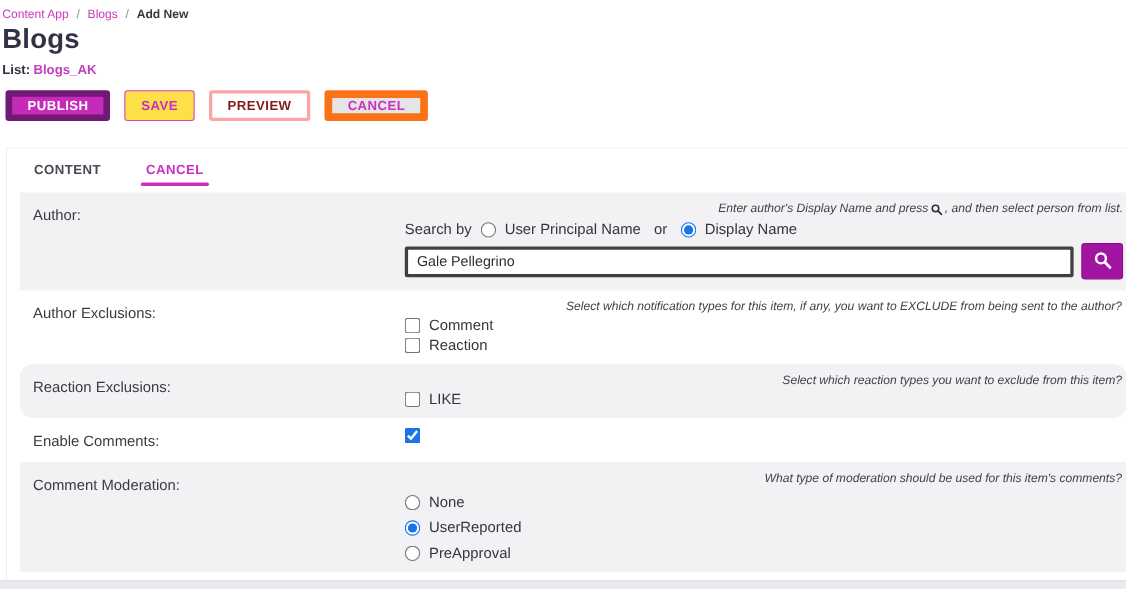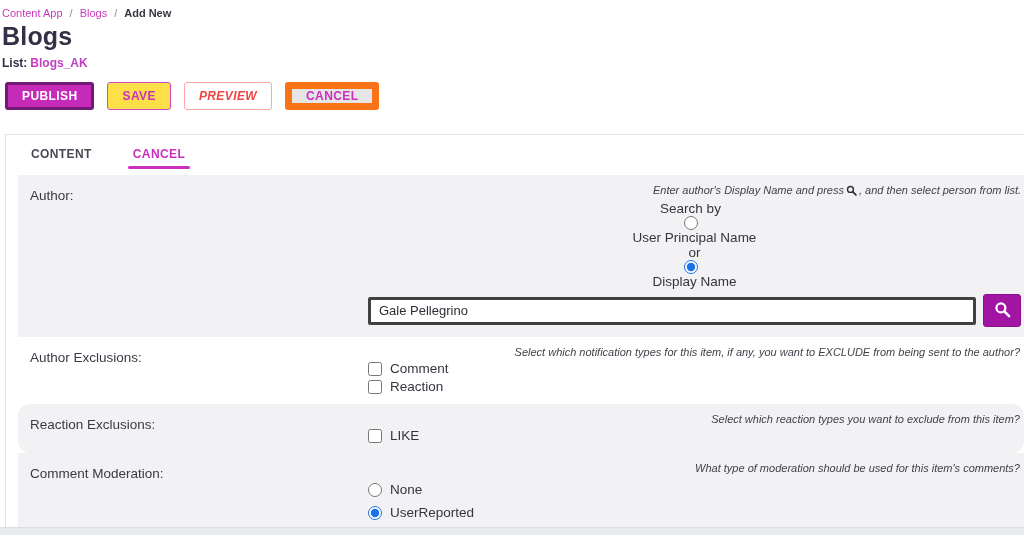--- a/index.html
+++ b/index.html
@@ -18,23 +18,23 @@
   .list-line { font-size: 12px; margin-top: 5px; color: #343046; font-weight: 600; }
   .list-line .list-value { color: #c13ec0; font-weight: 600; margin-left: 3px; }
 
   
   .toolbar { display: flex; gap: 13px; margin: 12px 0 0 5px; }
   .btn {
     height: 28px; padding: 0 14px; font-size: 12px; font-weight: 700;
     letter-spacing: 0.4px; border-radius: 3px; cursor: pointer;
     font-family: "Liberation Sans", sans-serif;
   }
-  .btn-publish { background: #c62ab8; border: 3px solid #701a75; color: #ffffff; }
+  .btn-publish { background: #c62ab8; border: 6px solid #701a75; color: #ffffff; }
   .btn-save    { background: #fde047; border: 1px solid #d246c4; color: #cb2fc0; }
-  .btn-preview { background: #ffffff; border: 1px solid #fca5a5; color: #ef4444; cursor: default; font-style: italic; }
+  .btn-preview { background: #ffffff; border: 3px solid #fca5a5; color: #7f1d1d; cursor: default; }
   .btn-cancel  { background: #e5e5e5; border: 7px solid #f97316; color: #cb2fc0; }
 
   
   .card {
     margin: 24px 0 0 5px; width: 1019px; min-height: 409px;
     background: #fff; border-top: 1px solid #e4e3e9; border-left: 1px solid #e4e3e9;
     border-bottom-left-radius: 8px; padding-top: 8px;
   }
   .tabs { display: flex; gap: 41px; padding-left: 25px; height: 24px; align-items: center; }
   .tab { font-size: 12px; font-weight: 700; letter-spacing: 0.4px; color: #4a4953;
@@ -52,21 +52,21 @@
   .hint { font-size: 11px; font-style: italic; color: #413f48; display: flex; align-items: center; flex-wrap: wrap; justify-content: flex-end; }
   .hint .inline-icon { margin: 0 2px; display: inline-flex; }
 
   .row-author { min-height: 82px; }
   .row-author-excl { min-height: 58px; }
   .row-reaction-excl { min-height: 45px; border-radius: 12px; }
   .row-enable { min-height: 40px; }
   .row-moderation { min-height: 86px; }
   .row-send { min-height: 63px; }
 
-  .searchby-line { display: flex; align-items: center; margin-top: 5px; color: #36343e; flex-direction: column; }
+  .searchby-line { display: flex; align-items: center; margin-top: 5px; color: #36343e; }
   .searchby-line .sb-label { margin-right: 8px; }
   .searchby-line .or { margin: 0 12px; }
   input[type="radio"], input[type="checkbox"] { accent-color: #1a73e8; width: 14px; height: 14px; margin-right: 8px; cursor: pointer; }
   .opt { display: flex; align-items: center; margin-top: 3px; color: #36343e; }
   .opt-radio { margin-top: 8px; }
 
   .search-line { display: flex; align-items: center; margin-top: 5px; }
   .search-input {
     width: 608px; height: 28px; border: 3px solid #404040; border-radius: 2px;
     font-size: 13px; padding: 0 8px; color: #2f2d36; font-family: "Liberation Sans", sans-serif;
@@ -174,20 +174,26 @@
       <div class="row-label">Reaction Exclusions:</div>
       <div class="row-body">
         <div class="hint">Select which reaction types you want to exclude from this item?</div>
         <div class="opt">
           <input type="checkbox" style="">
           <span>LIKE</span>
         </div>
       </div>
     </div>
 
+    <div class="form-row row-enable">
+      <div class="row-label">Enable Comments:</div>
+      <div class="row-body">
+        <input type="checkbox" checked="" style="">
+      </div>
+    </div>
 
     <div class="form-row gray row-moderation">
       <div class="row-label">Comment Moderation:</div>
       <div class="row-body">
         <div class="hint">What type of moderation should be used for this item's comments?</div>
         <div class="opt opt-radio">
           <input type="radio" name="moderation" style="">
           <span>None</span>
         </div>
         <div class="opt opt-radio">

